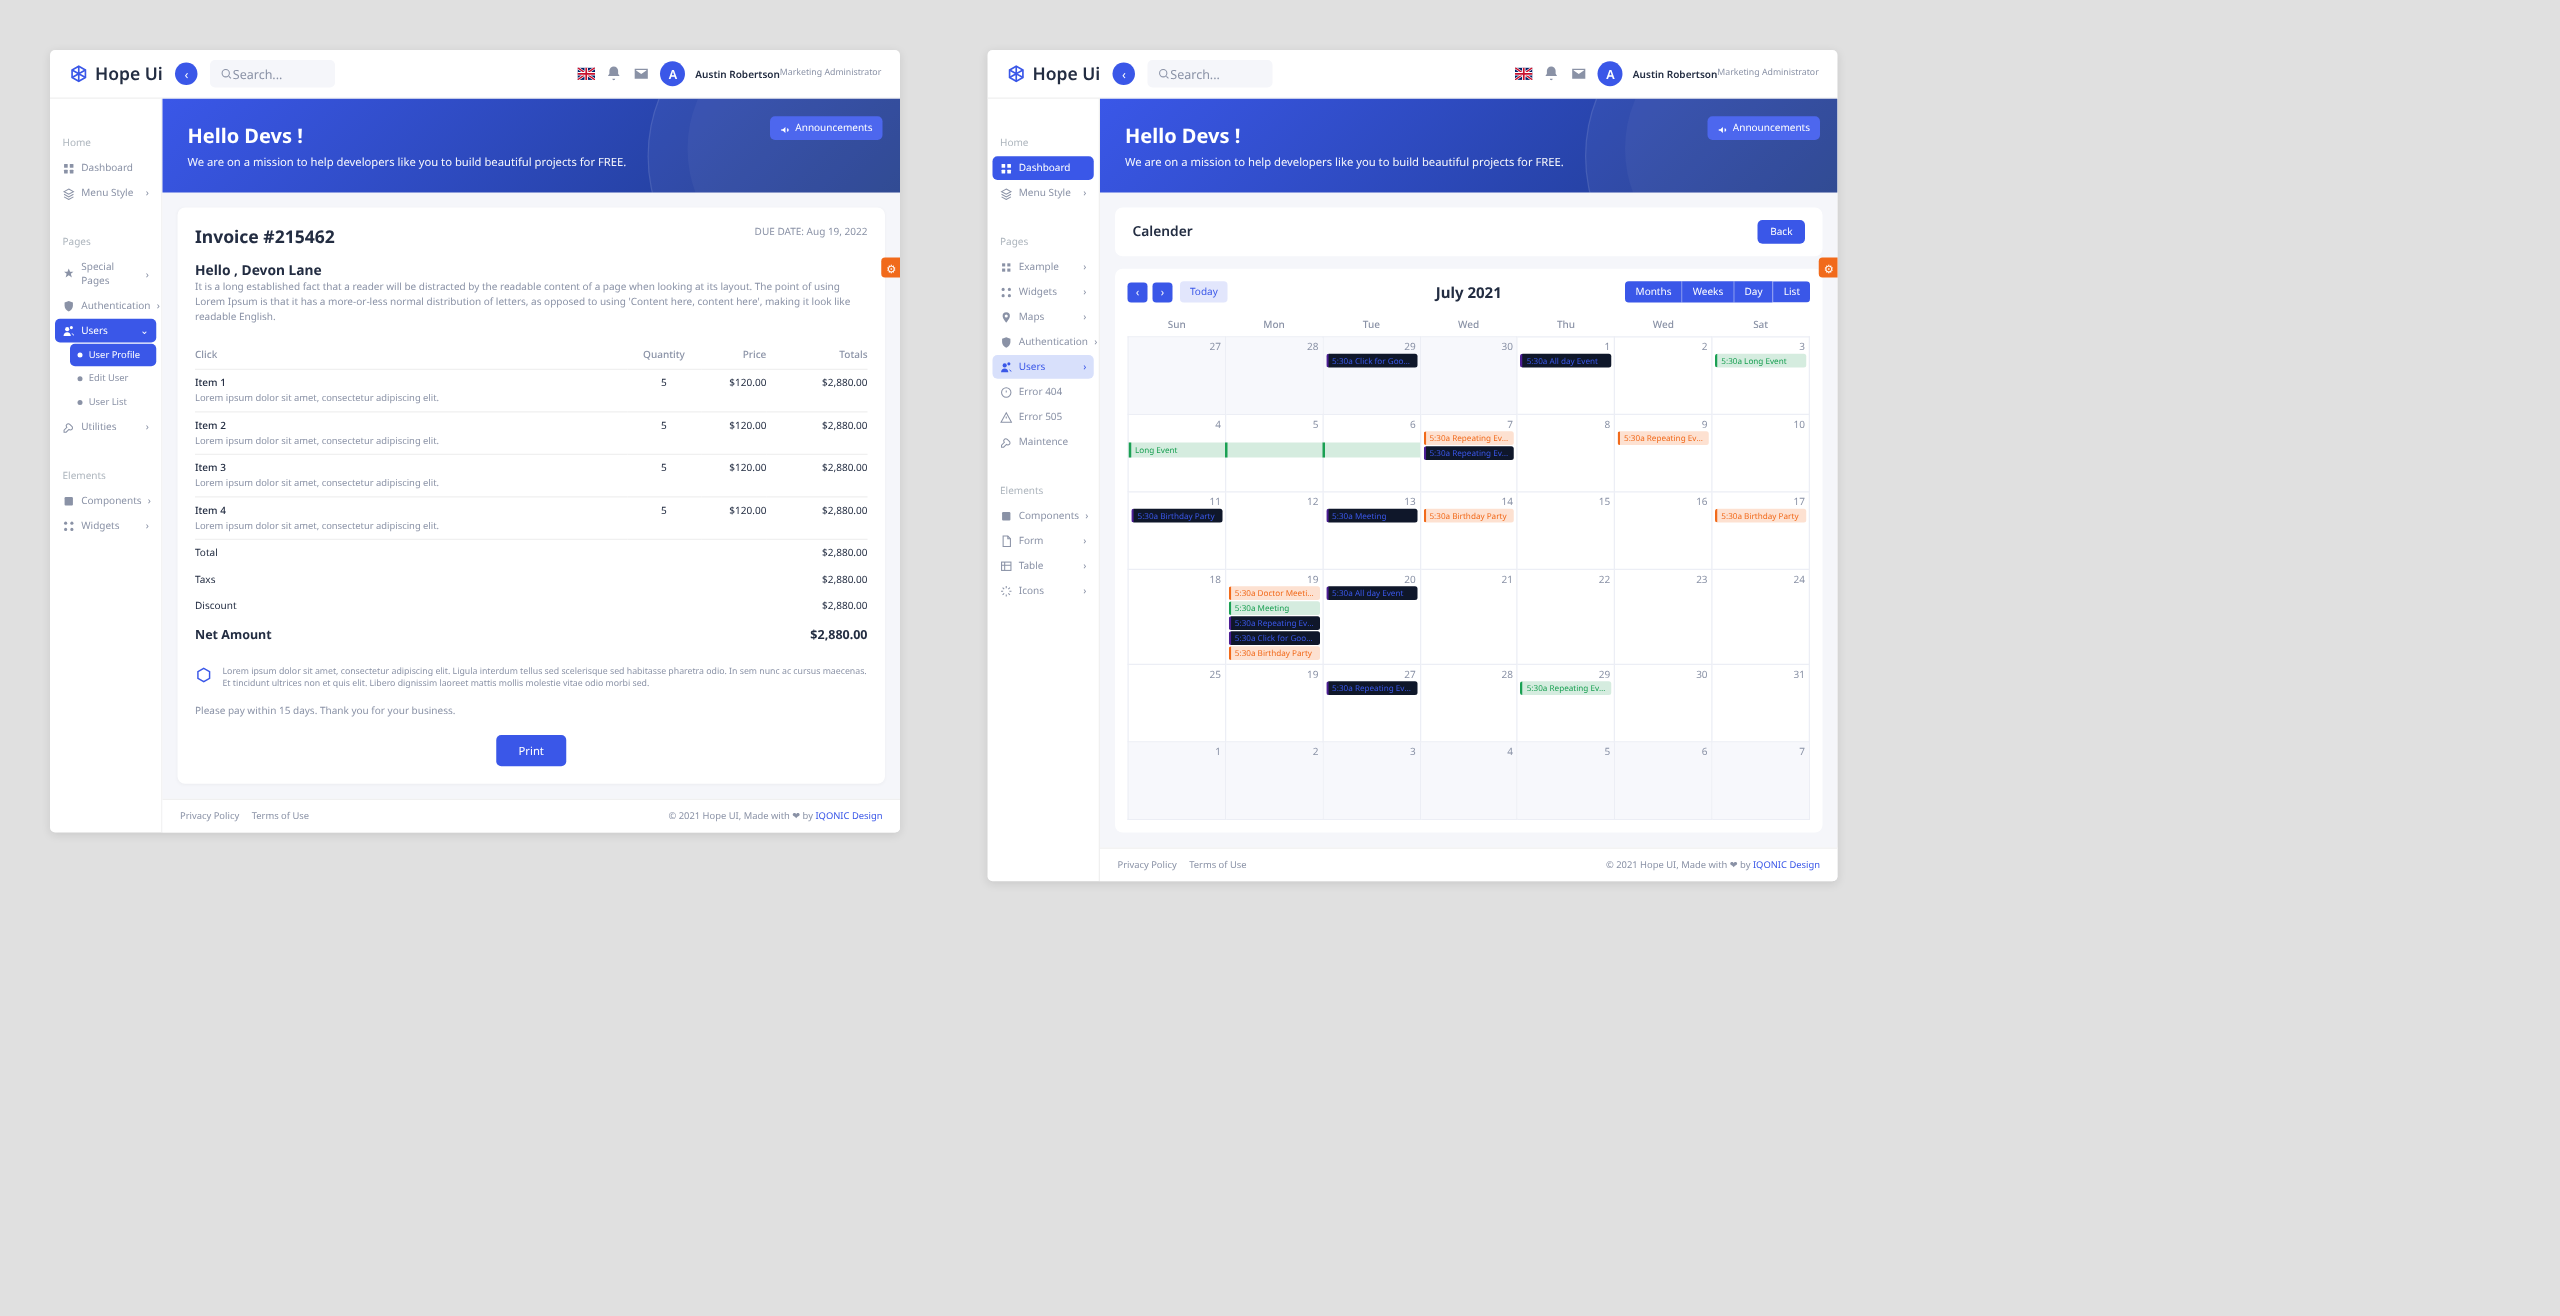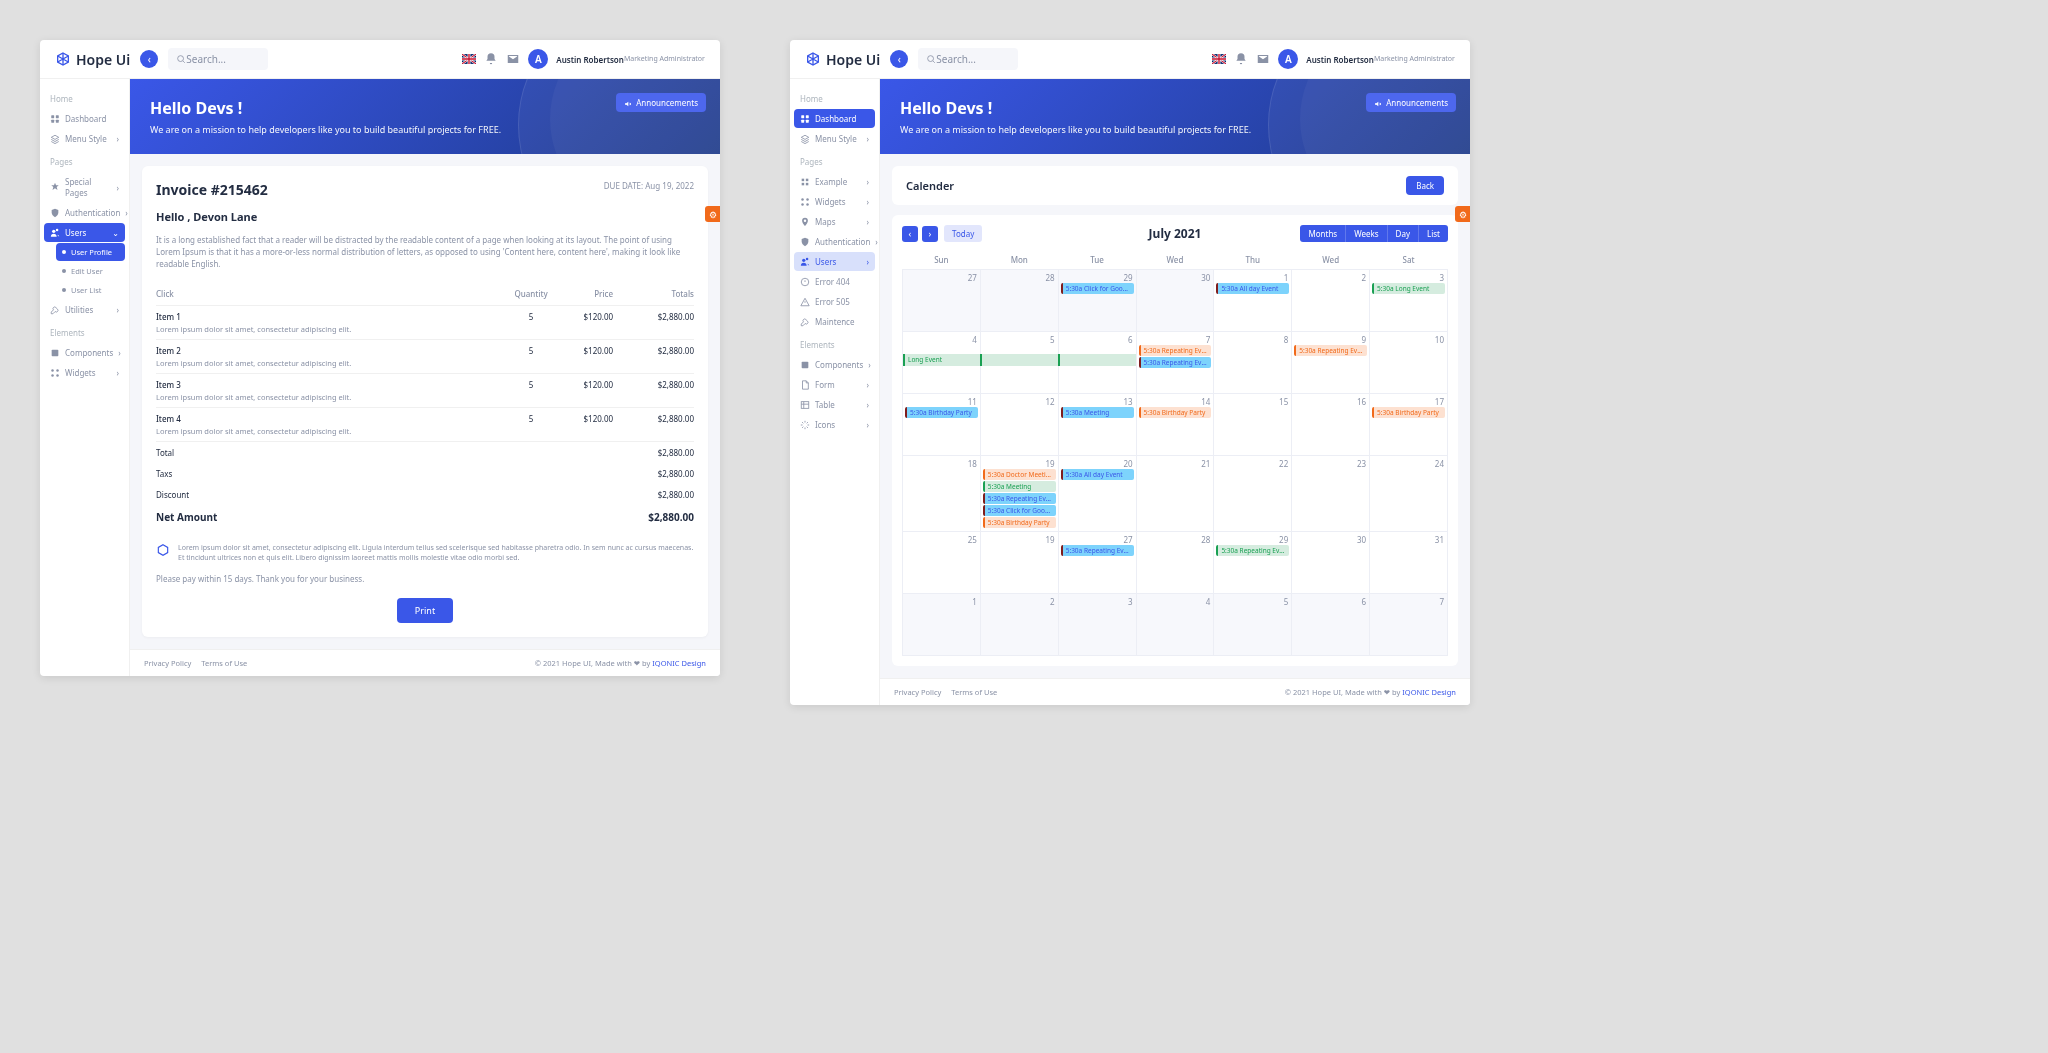--- a/index.html
+++ b/index.html
@@ -13,21 +13,21 @@
 .search svg{width:10px;height:10px}
 .header-right{margin-left:auto;display:flex;align-items:center;gap:8px}
 .icon-btn{width:14px;height:14px;color:#8a92a6;cursor:pointer;display:flex;align-items:center;justify-content:center}
 .flag{display:flex;align-items:center;justify-content:center}
 .avatar{width:20px;height:20px;border-radius:50%;background:#3a57e8;color:#fff;display:flex;align-items:center;justify-content:center;font-size:10px;font-weight:600}
 .user-info{display:flex;flex-direction:row;font-size:8px}
 .user-name{font-weight:600;color:#232d42}
 .user-role{color:#8a92a6;font-size:7px}
 .body{display:flex;flex:1}
 .sidebar{width:90px;border-right:1px solid #f0f0f0;padding:6px 4px;font-size:8px}
-.nav-section{color:#adb5bd;font-size:8px;padding:4px 6px;margin-top:4px}
+.nav-section{color:#adb5bd;font-size:8px;padding:4px 6px;margin-top:20px}
 .nav-item{display:flex;align-items:center;gap:5px;padding:4px 6px;color:#8a92a6;border-radius:4px;cursor:pointer;position:relative;margin:1px 0}
 .nav-item.active{background:#3a57e8;color:#fff}
 .nav-item.sub-active{background:#d8e0fb;color:#3a57e8}
 .nav-item svg{width:10px;height:10px;flex-shrink:0}
 .nav-item .chev{margin-left:auto;font-size:8px}
 .nav-sub{padding-left:12px}
 .nav-sub .nav-item{font-size:7.5px}
 .nav-sub .nav-item .dot{width:4px;height:4px;border-radius:50%;background:currentColor;flex-shrink:0}
 .main{flex:1;background:#f5f6fa;display:flex;flex-direction:column}
 .hero{background:linear-gradient(135deg,#3a57e8 0%,#1e3a8a 100%);color:#fff;padding:18px 20px;position:relative;overflow:hidden}
@@ -35,21 +35,21 @@
 .hero::after{content:"";position:absolute;right:-30px;top:-60px;width:200px;height:200px;border-radius:50%;background:rgba(255,255,255,.04)}
 .hero h1{font-size:16px;font-weight:700;margin-bottom:4px}
 .hero p{font-size:9px;opacity:.95}
 .announce{position:absolute;right:14px;top:14px;background:#4d67ee;color:#fff;border-radius:4px;padding:4px 8px;font-size:8px;display:flex;align-items:flex-end;gap:4px;cursor:pointer;z-index:2}
 .content{padding:12px;position:relative}
 .card{background:#fff;border-radius:6px;padding:14px;box-shadow:0 1px 3px rgba(0,0,0,.04)}
 .settings-fab{position:absolute;right:-1px;top:52px;background:#f16a1b;color:#fff;width:16px;height:16px;border-radius:3px 0 0 3px;display:flex;align-items:center;justify-content:center;font-size:9px;cursor:pointer;z-index:3}
 .inv-head{display:flex;justify-content:space-between;align-items:flex-start;margin-bottom:10px}
 .inv-title{font-size:14px;font-weight:700;color:#232d42}
 .inv-due{font-size:8px;color:#8a92a6}
-.inv-hello{font-size:11px;font-weight:700;color:#232d42;margin-bottom:10px}
+.inv-hello{font-size:11px;font-weight:700;color:#232d42;}
 .inv-desc{font-size:8px;color:#8a92a6;line-height:1.5;margin-bottom:12px}
 table.inv{width:100%;border-collapse:collapse;font-size:8px}
 table.inv th{text-align:left;color:#8a92a6;font-weight:500;padding:6px 0;border-bottom:1px solid #f0f0f0}
 table.inv th.r,table.inv td.r{text-align:right}
 table.inv th.c,table.inv td.c{text-align:center}
 table.inv td{padding:5px 0;color:#232d42;vertical-align:top}
 .item-name{font-weight:500;font-size:8px}
 .item-desc{color:#8a92a6;font-size:7.5px;margin-top:2px}
 tr.sep td{border-top:1px solid #f0f0f0}
 .summary-row td{color:#8a92a6;font-size:8px;padding:4px 0}
@@ -77,21 +77,21 @@
 .view-btn:first-child{border-radius:3px 0 0 3px}
 .view-btn:last-child{border-radius:0 3px 3px 0}
 .view-btn+.view-btn{border-left:1px solid rgba(255,255,255,.2)}
 .cal-grid{width:100%;border-collapse:collapse;table-layout:fixed}
 .cal-grid th{font-size:8px;font-weight:500;color:#8a92a6;padding:4px 0;text-align:center}
 .cal-grid td{border:1px solid #eceef5;height:62px;vertical-align:top;padding:2px;font-size:8px;position:relative}
 .cal-grid td.other{background:#f7f8fc}
 .day-num{position:absolute;right:3px;top:2px;font-size:8px;color:#8a92a6}
 .event{font-size:6.5px;padding:1px 3px;border-radius:2px;margin-top:11px;margin-bottom:1px;overflow:hidden;white-space:nowrap;text-overflow:ellipsis;cursor:pointer}
 .event+.event{margin-top:1px}
-.ev-blue{background:#7dd3fc;color:#3a57e8;border-left:2px solid #7f1d1d}
+.ev-blue{background:#0f172a;color:#3a57e8;border-left:2px solid #4c1d95}
 .ev-green{background:#d5ecdf;color:#1aa053;border-left:2px solid #1aa053}
 .ev-orange{background:#fde1d1;color:#f16a1b;border-left:2px solid #f16a1b}
 .ev-span{position:absolute;height:12px;font-size:6.5px;padding:1px 3px;left:0;right:0}
 .cal-grid td.tall{height:75px}
 </style>
 </head>
 <body>
 
 <div class="app">
   <div class="header">

